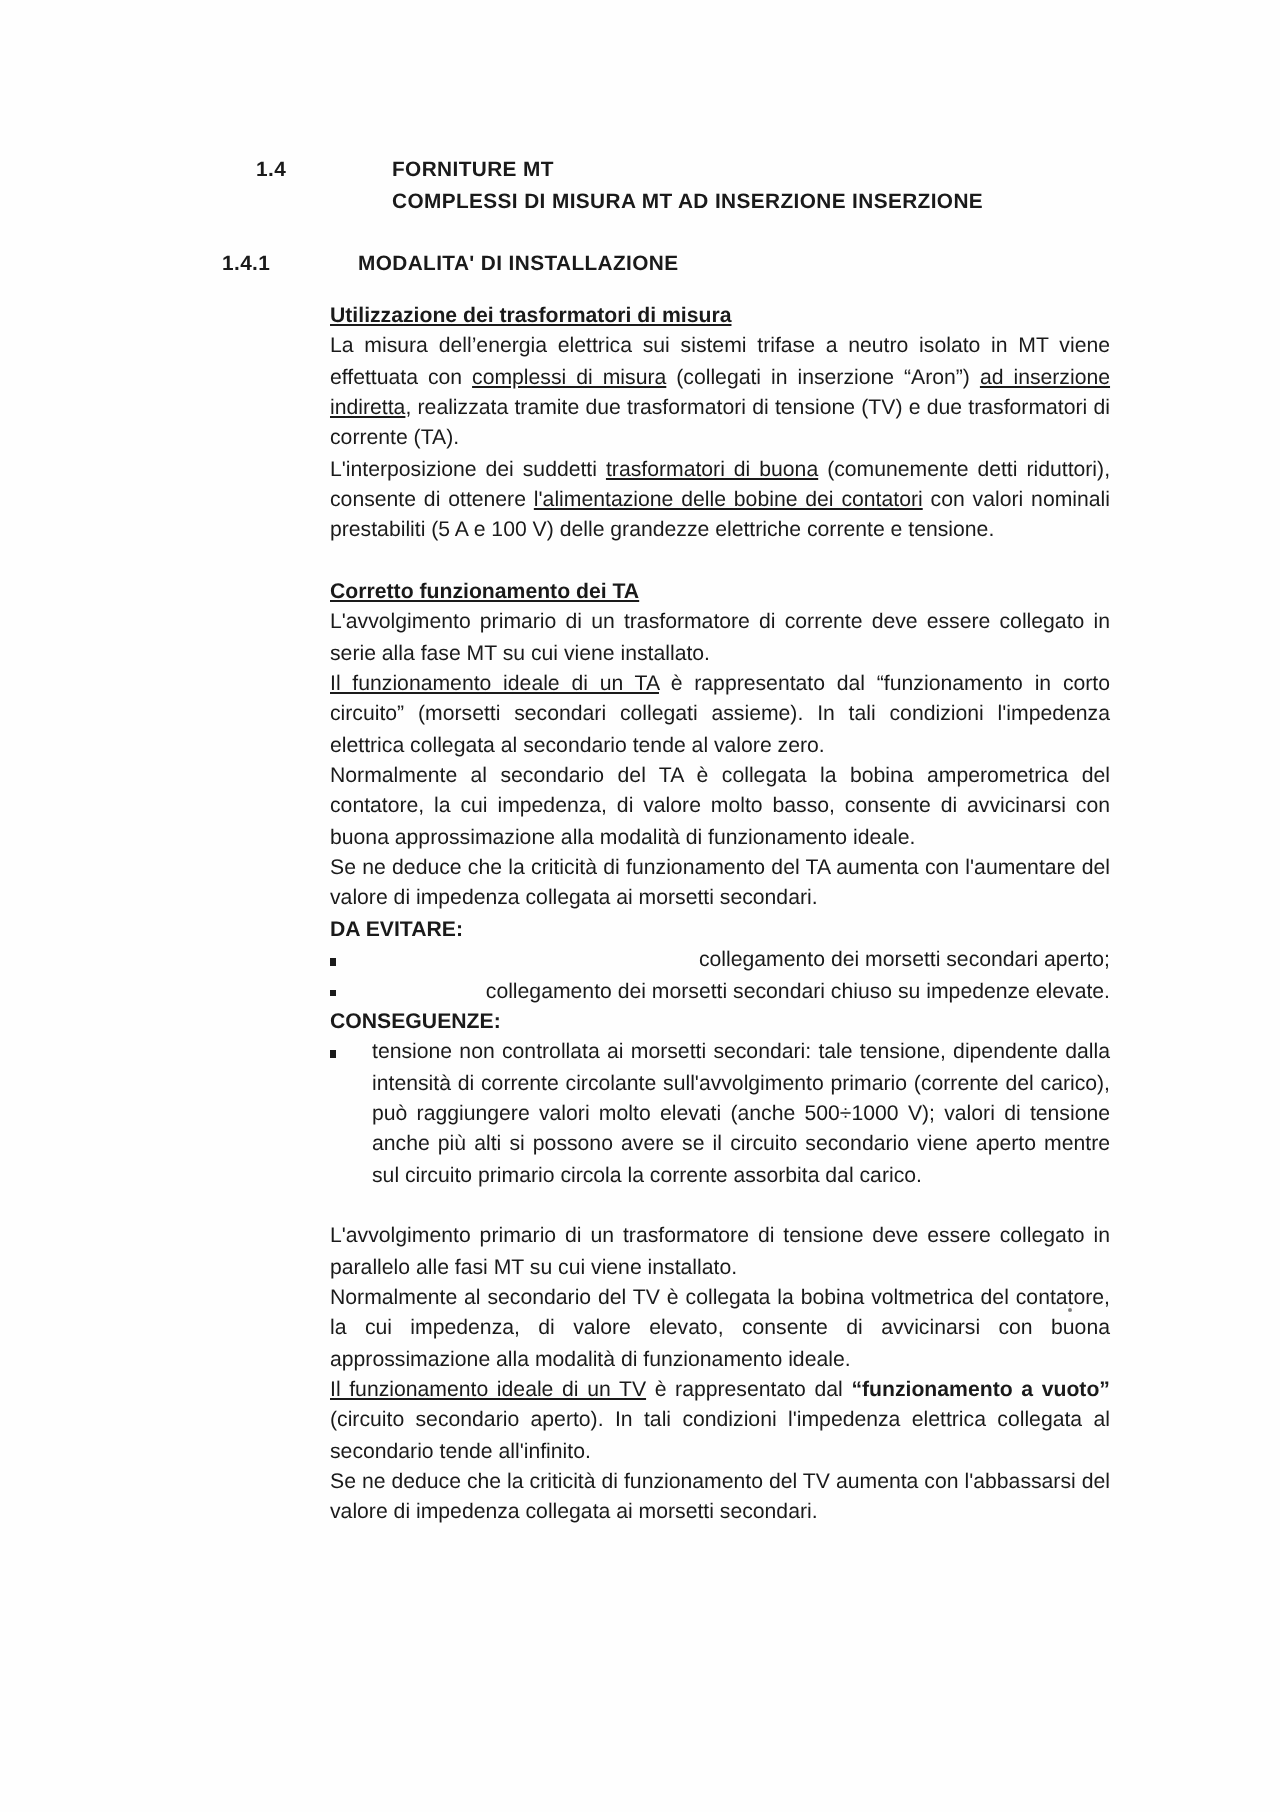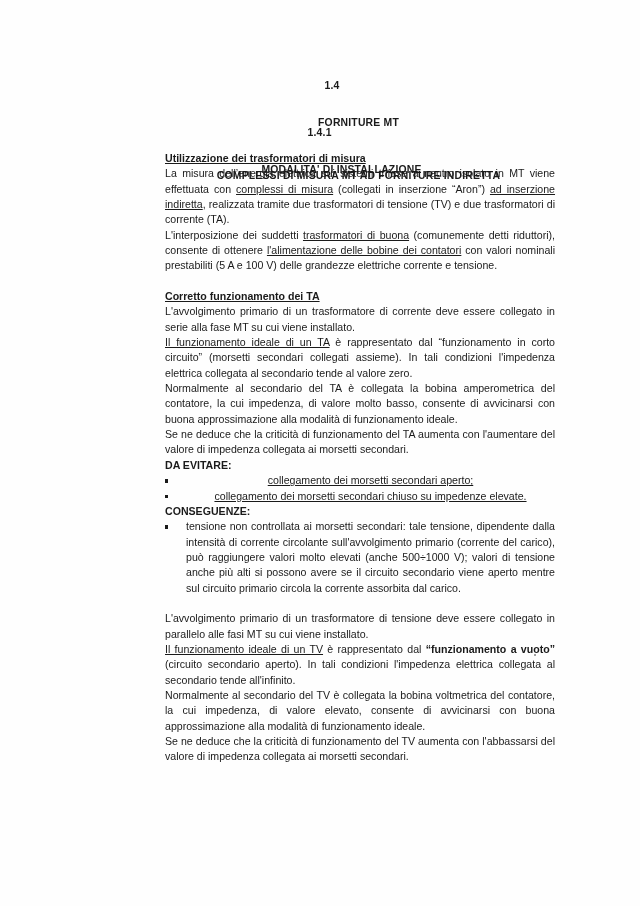--- a/index.html
+++ b/index.html
@@ -31,21 +31,20 @@
     top: 78px;
     width: 430px;
   }
   .h-row {
     display: flex;
     align-items: center;
     font-weight: bold;
     font-size: 10.4px;
     letter-spacing: .2px;
     line-height: 15.5px;
-    flex-direction: column;
   }
   .h-num {
     width: 37px;
     flex: 0 0 37px;
     font-weight: bold;
   }
   .h-text { flex: 1 1 auto; padding-left: 31px; }
 
   .heading-sub {
     position: absolute;
@@ -96,21 +95,21 @@
   }
   ul.bullets > li::before {
     content: "";
     position: absolute;
     left: 0px;
     top: 6.2px;
     width: 3.2px;
     height: 3.2px;
     background: #1a1a1a;
   }
-  ul.bullets > li.noj { text-align: center; text-decoration: underline; }
+  ul.bullets > li.noj { text-align: right; }
 
   .caps { font-weight: bold; }
 
   
   .speck {
     position: absolute;
     left: 534px;
     top: 654px;
     width: 2px;
     height: 2px;
@@ -124,21 +123,21 @@
 
 <div class="page">
 
   <div class="heading-block">
     <div class="h-row">
       <span class="h-num">1.4</span>
       <span class="h-text">FORNITURE MT</span>
     </div>
     <div class="h-row">
       <span class="h-num"></span>
-      <span class="h-text">COMPLESSI DI MISURA MT AD FORNITURE INDIRETTA</span>
+      <span class="h-text">COMPLESSI DI MISURA MT AD INSERZIONE INSERZIONE</span>
     </div>
   </div>
 
   <div class="heading-sub">
     <div class="h-row">
       <span class="h-num">1.4.1</span>
       <span class="h-text">MODALITA' DI INSTALLAZIONE</span>
     </div>
   </div>
 
@@ -173,22 +172,22 @@
 
     <ul class="bullets">
       <li>tensione non controllata ai morsetti secondari: tale tensione, dipendente dalla intensità di corrente circolante sull'avvolgimento primario (corrente del carico), può raggiungere valori molto elevati (anche 500÷1000 V); valori di tensione anche più alti si possono avere se il circuito secondario viene aperto mentre sul circuito primario circola la corrente assorbita dal carico.</li>
     </ul>
 
     <div class="gap"></div>
 
 
     <p class="para">L'avvolgimento primario di un trasformatore di tensione deve essere collegato in parallelo alle fasi MT su cui viene installato.</p>
 
+    <p class="para">Normalmente al secondario del TV è collegata la bobina voltmetrica del contatore, la cui impedenza, di valore elevato, consente di avvicinarsi con buona approssimazione alla modalità di funzionamento ideale.</p>
+
     <p class="para"><span class="u">Il funzionamento ideale di un TV</span><span> è rappresentato dal </span><span class="b">“funzionamento a vuoto”</span><span> (circuito secondario aperto). In tali condizioni l'impedenza elettrica collegata al secondario tende all'infinito.</span></p>
-
-    <p class="para">Normalmente al secondario del TV è collegata la bobina voltmetrica del contatore, la cui impedenza, di valore elevato, consente di avvicinarsi con buona approssimazione alla modalità di funzionamento ideale.</p>
 
     <p class="para">Se ne deduce che la criticità di funzionamento del TV aumenta con l'abbassarsi del valore di impedenza collegata ai morsetti secondari.</p>
 
   </div>
 
   <div class="speck"></div>
 </div>
 
 </body></html>

